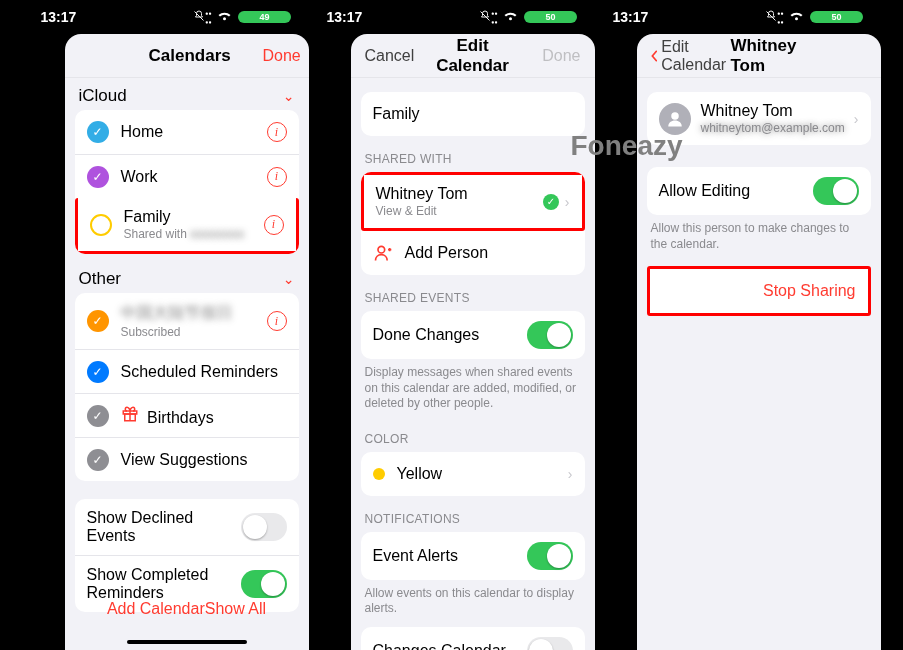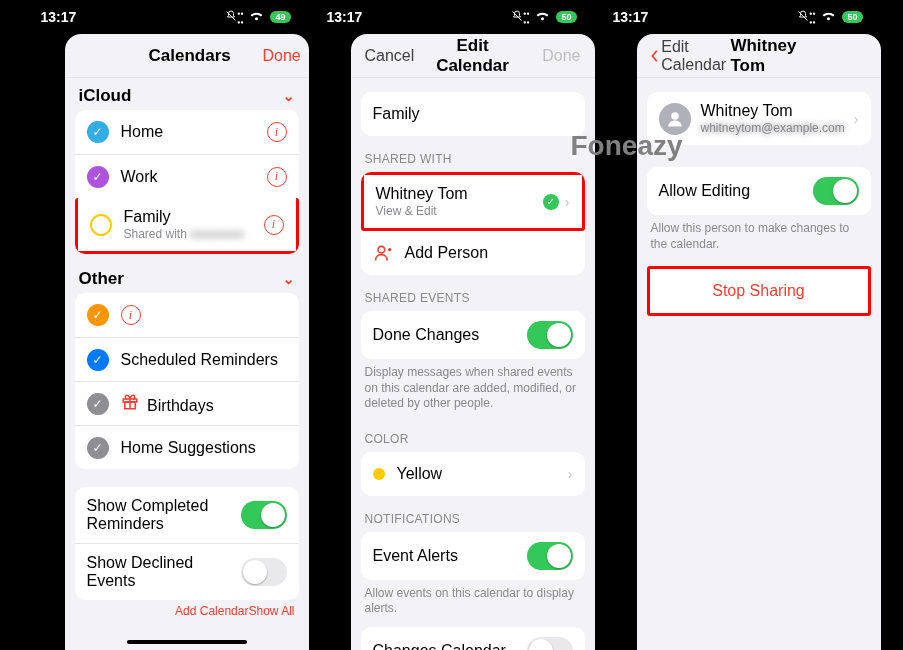--- a/index.html
+++ b/index.html
@@ -4,33 +4,33 @@
 <style>
   * { box-sizing: border-box; margin: 0; padding: 0; }
   body { font-family: -apple-system, "Helvetica Neue", Arial, sans-serif; background:#000; display:flex; justify-content:center; }
   .wrap { width:858px; height:650px; background:#000; display:flex; position:relative; }
   .phone { width:301px; height:650px; background:#000; display:flex; flex-direction:column; overflow:hidden; }
   .status { height:34px; background:#000; color:#fff; display:flex; align-items:center; padding:0 18px; font-size:14px; font-weight:600; }
   .status .time { flex:1; }
   .status .bell-icon { margin-left:6px; opacity:.95; }
   .status .right { display:flex; align-items:center; gap:6px; }
   .battery { display:inline-flex; align-items:center; }
-  .battery .pill { background:#34c759; color:#fff; font-size:9px; padding:1px 5px; border-radius:7px; font-weight:700; }
+  .battery .pill { background:#34c759; color:#fff; font-size:9px; padding:1px 21px; border-radius:7px; font-weight:700; }
   .screen { background:#f2f2f7; flex:1; border-top-left-radius:16px; border-top-right-radius:16px; overflow:hidden; display:flex; flex-direction:column; position:relative;margin-left:42px; }
   .navbar { height:44px; display:flex; align-items:center; padding:0 14px; border-bottom:1px solid rgba(0,0,0,0.05); }
   .nav-title { flex:1; text-align:center; font-size:17px; font-weight:600; color:#000; }
   .nav-left, .nav-right { font-size:16px; min-width:70px; }
   .nav-left { color:#404040; text-align:left; display:flex; align-items:center; }
   .nav-right { text-align:right; }
   .red { color:#ff3b30; }
   .gray { color:#bfbfc2; }
 
   .content { flex:1; overflow:hidden; font-size:16px; }
 
-  .section-header { padding:8px 14px 4px; font-size:17px; font-weight:700; color:#000; display:flex; justify-content:space-between; align-items:center; }
+  .section-header { padding:8px 14px 4px; font-size:17px; font-weight:400; color:#000; display:flex; justify-content:space-between; align-items:center; }
   .chev-down { color:#ff3b30; font-size:14px; }
 
   .group-label { font-size:12px; color:#8a8a8e; padding:16px 14px 6px; text-transform:uppercase; letter-spacing:.3px; }
   .group-footer { font-size:12px; color:#8a8a8e; padding:6px 14px 4px; line-height:1.3; }
 
   .list { background:#fff; border-radius:10px; margin:0 10px; overflow:hidden; }
   .row { display:flex; align-items:center; padding:10px 12px; min-height:44px; position:relative; }
   .row + .row { border-top:1px solid #e5e5ea; }
   .row .label { flex:1; color:#000; font-size:16px; }
   .row .sub { display:block; font-size:12px; color:#8a8a8e; margin-top:1px; }
@@ -46,21 +46,21 @@
   .cc-green-s { width:16px; height:16px; border-radius:50%; background:#34c759; color:#fff; font-size:10px; display:flex; align-items:center; justify-content:center; }
 
   .info-icon { width:20px; height:20px; border:1.5px solid #ff3b30; border-radius:50%; color:#ff3b30; display:flex; align-items:center; justify-content:center; font-size:12px; font-style:italic; font-family:serif; }
 
   .toggle { width:46px; height:28px; border-radius:14px; background:#e9e9eb; position:relative; flex-shrink:0; }
   .toggle.on { background:#34c759; }
   .toggle .knob { width:24px; height:24px; background:#fff; border-radius:50%; position:absolute; top:2px; box-shadow:0 1px 2px rgba(0,0,0,0.3); }
   .toggle.on .knob { right:2px; }
   .toggle.off .knob { left:2px; }
 
-  .footer-bar { display:flex; justify-content:flex-end; padding:14px; font-size:12px; }
+  .footer-bar { display:flex; justify-content:center; padding:14px; font-size:16px; }
 
   .home-ind { position:absolute; bottom:6px; left:50%; transform:translateX(-50%); width:120px; height:4px; border-radius:3px; background:#000; }
 
   .hlbox { border:3px solid #ff0000; border-radius:3px; }
 
   .color-dot { width:12px; height:12px; border-radius:50%; margin-right:12px; }
   .c-yellow { background:#ffcc00; }
 
   .avatar { width:32px; height:32px; border-radius:50%; background:#b0b0b8; margin-right:10px; display:flex; align-items:center; justify-content:center; color:#fff; font-size:14px; }
 
@@ -126,54 +126,58 @@
         </div>
       </div>
 
       <div class="section-header" style="padding-top:15px;">
         <span>Other</span>
         <span class="chev-down">⌄</span>
       </div>
       <div class="list">
         <div class="row">
           <span class="circle-check cc-orange">✓</span>
+          <span class="label">
+            <span class="blur">中国大陆节假日</span>
+            <span class="sub">Subscribed</span>
+          </span>
           <span class="info-icon">i</span>
         </div>
         <div class="row">
           <span class="circle-check cc-blue">✓</span>
           <span class="label">Scheduled Reminders</span>
         </div>
         <div class="row">
           <span class="circle-check cc-gray">✓</span>
           <span class="label">
             <svg class="gift-icon" viewBox="0 0 24 24" width="14" height="14" stroke="#ff3b30" fill="none" stroke-width="2">
                   <rect x="3" y="8" width="18" height="4"></rect>
                   <rect x="5" y="12" width="14" height="9"></rect>
                   <path d="M12 8v13M8 8c-3 0-3-5 0-5 2 0 4 3 4 5M16 8c3 0 3-5 0-5-2 0-4 3-4 5"></path>
                 </svg>
             <span>Birthdays</span>
           </span>
         </div>
         <div class="row">
           <span class="circle-check cc-gray">✓</span>
-          <span class="label">Home Suggestions</span>
+          <span class="label">View Suggestions</span>
         </div>
       </div>
 
       <div style="height:18px;"></div>
       <div class="list">
+        <div class="row">
+          <span class="label">Show Declined Events</span>
+          <span class="toggle off">
+                <span class="knob"></span>
+              </span>
+        </div>
         <div class="row">
           <span class="label">Show Completed Reminders</span>
           <span class="toggle on">
-                <span class="knob"></span>
-              </span>
-        </div>
-        <div class="row">
-          <span class="label">Show Declined Events</span>
-          <span class="toggle off">
                 <span class="knob"></span>
               </span>
         </div>
       </div>
 
       <div class="footer-bar" style="position:absolute; bottom:18px; left:0; right:0;">
         <span class="red">Add Calendar</span>
         <span class="red">Show All</span>
       </div>
     </div>
@@ -326,21 +330,21 @@
           <span class="label">Allow Editing</span>
           <span class="toggle on">
                 <span class="knob"></span>
               </span>
         </div>
       </div>
       <div class="group-footer">Allow this person to make changes to the calendar.</div>
 
       <div style="height:10px;"></div>
       <div class="list hlbox" style="margin:0 10px;">
-        <div class="row" style="justify-content:center;">
+        <div class="row" style="justify-content:flex-end;">
           <span class="red" style="font-size:16px;">Stop Sharing</span>
         </div>
       </div>
     </div>
   </div>
 </div>
 
 <div class="watermark">Foneazy</div>
 
 </div>

